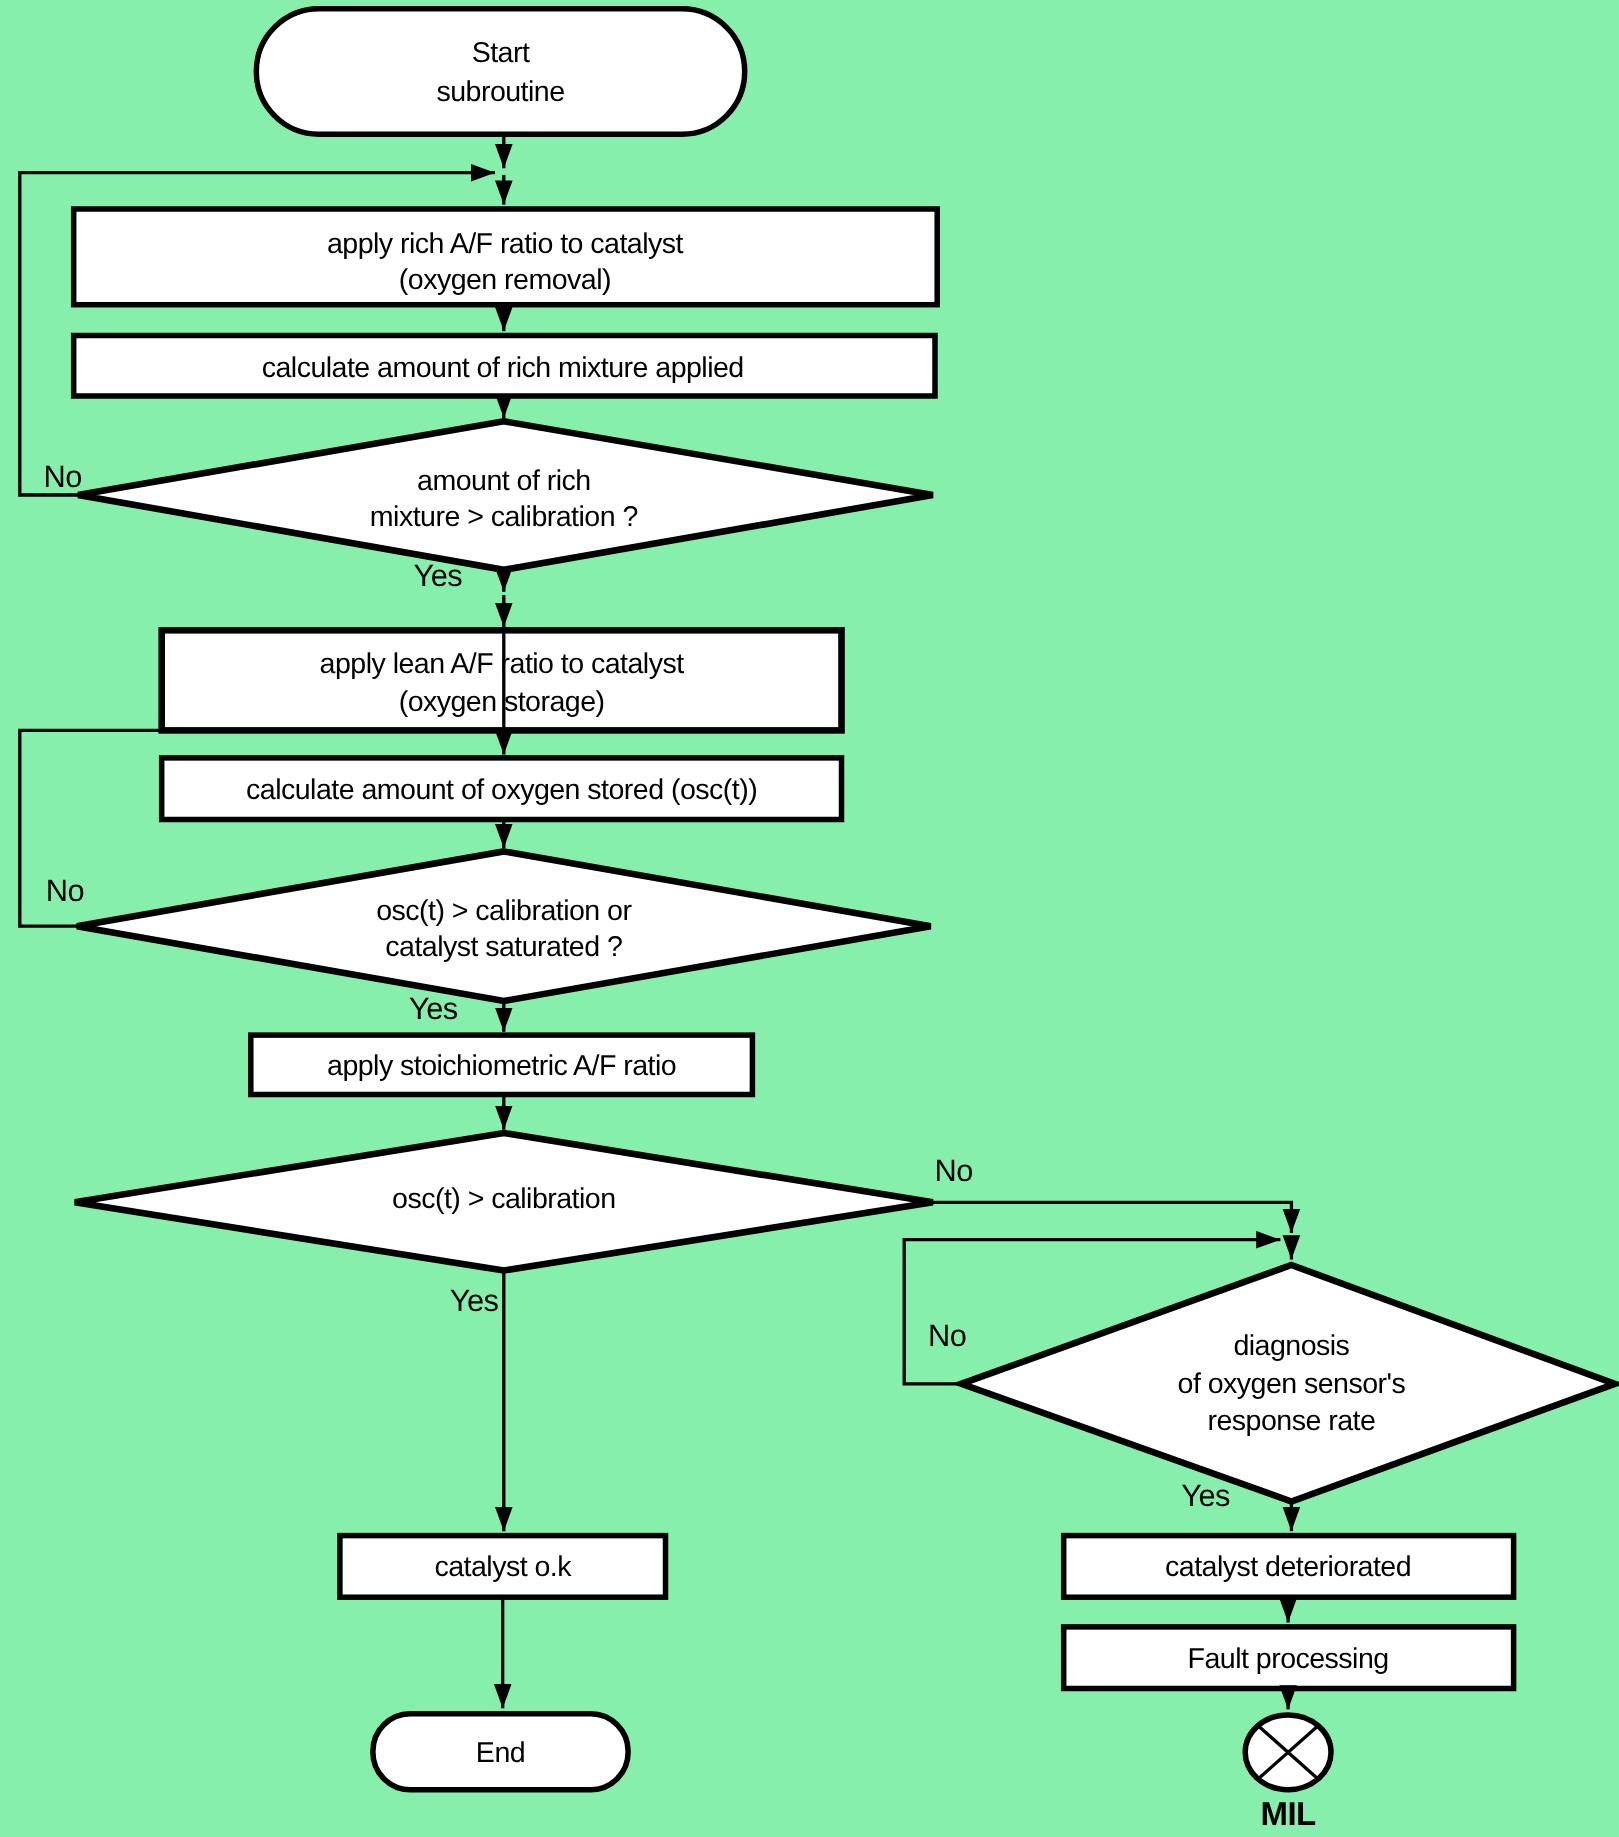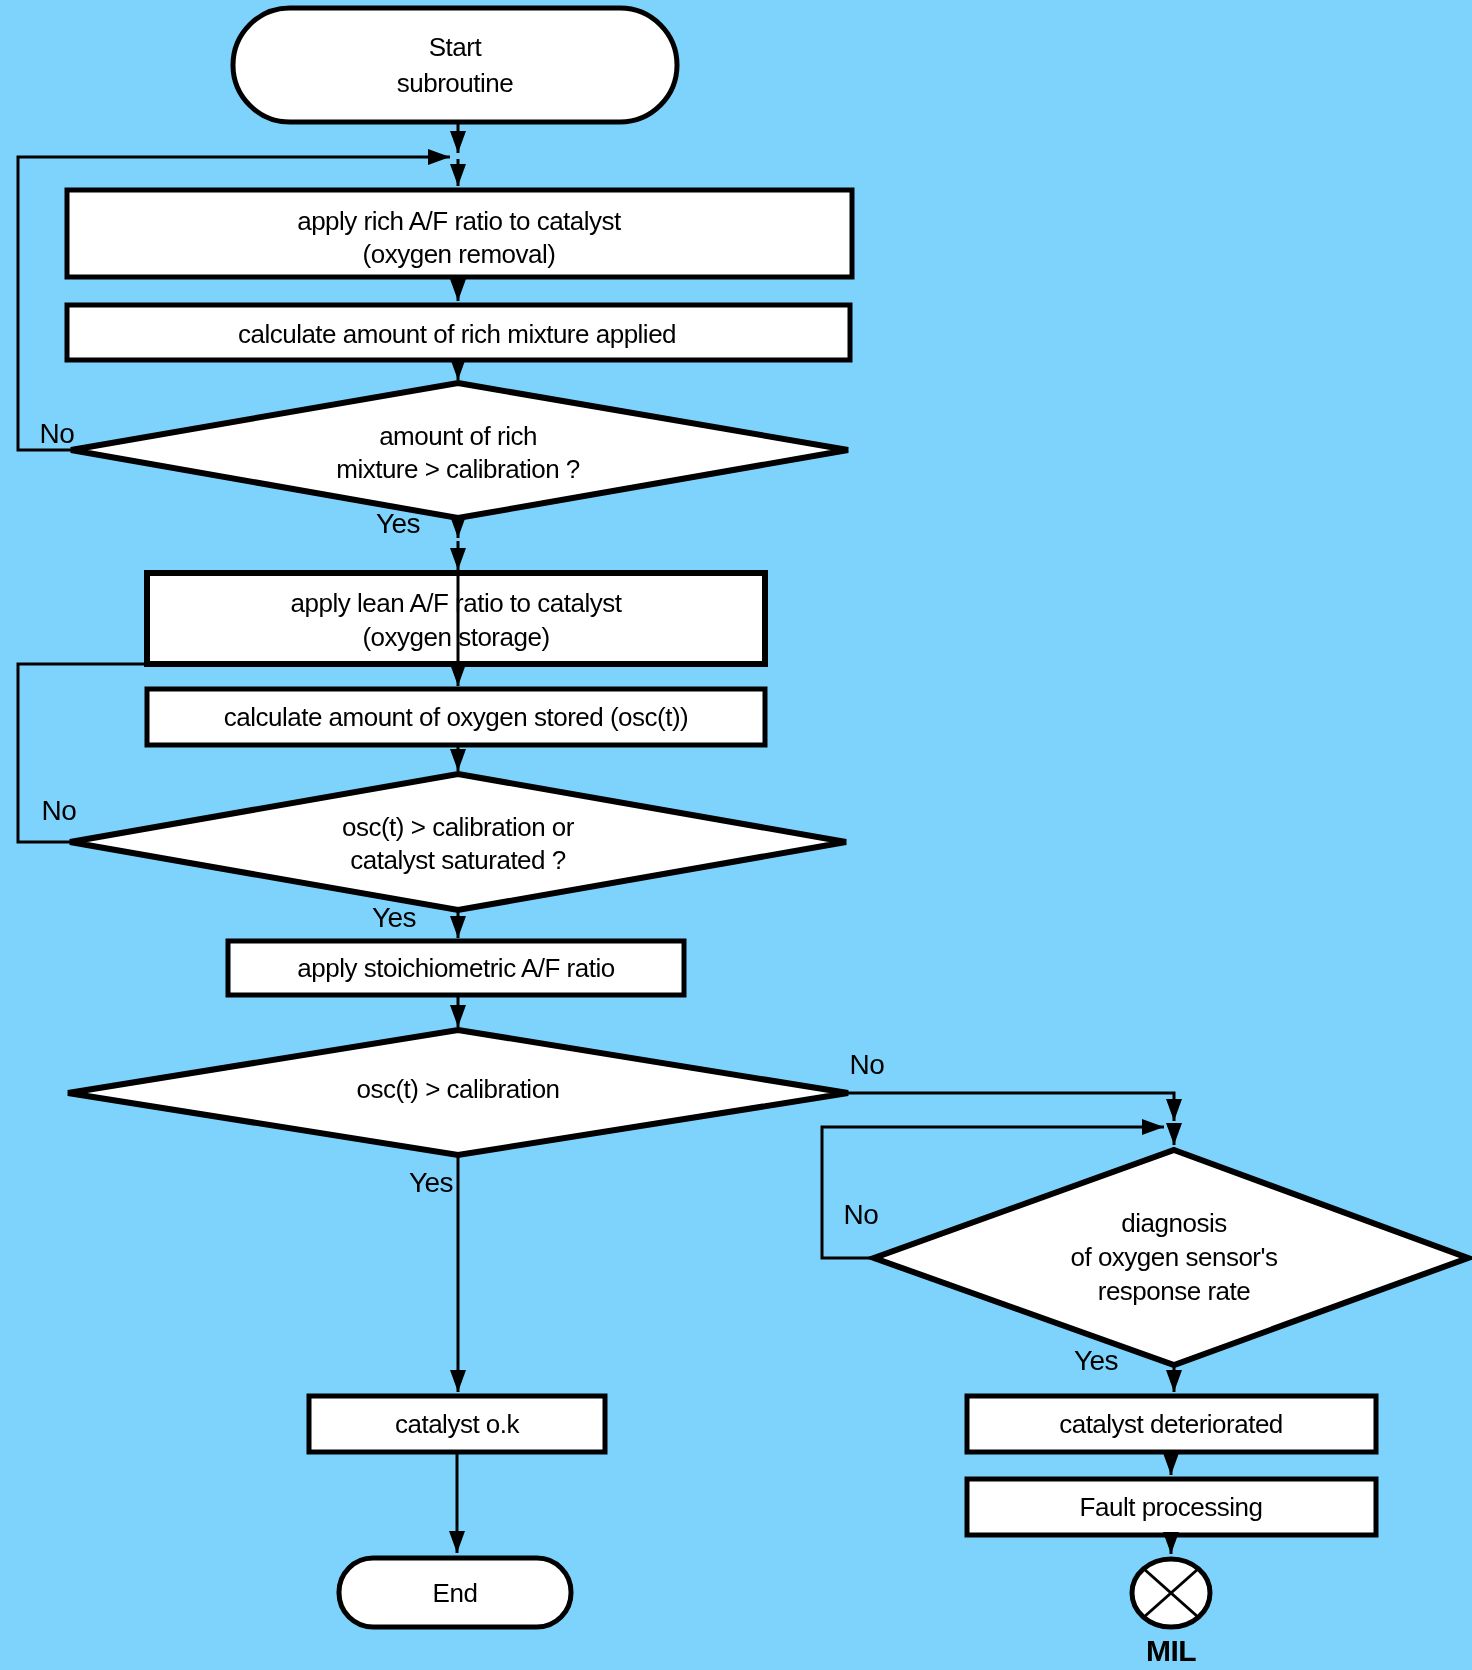--- a/index.html
+++ b/index.html
@@ -1,16 +1,16 @@
 <!DOCTYPE html>
 <html><head>
 <meta charset="utf-8">
 <style>
   html,body{margin:0;padding:0;background:#ffffff;}
-  .stage{position:relative;width:1472px;height:1670px;background:#7dd3fc;overflow:hidden;}
+  .stage{position:relative;width:1472px;height:1670px;background:#86efac;overflow:hidden;}
   svg{position:absolute;left:0;top:0;}
   svg text{font-family:"Liberation Sans",sans-serif;fill:#000;}
   .node-label{font-size:26px;letter-spacing:-0.5px;}
   .edge-label{font-size:28px;letter-spacing:-0.5px;}
   .mil-label{font-size:30px;font-weight:bold;letter-spacing:-0.5px;}
   .shape{fill:#ffffff;stroke:#000000;}
   .conn{fill:none;stroke:#000000;stroke-width:3;}
 </style>
 </head>
 <body>

